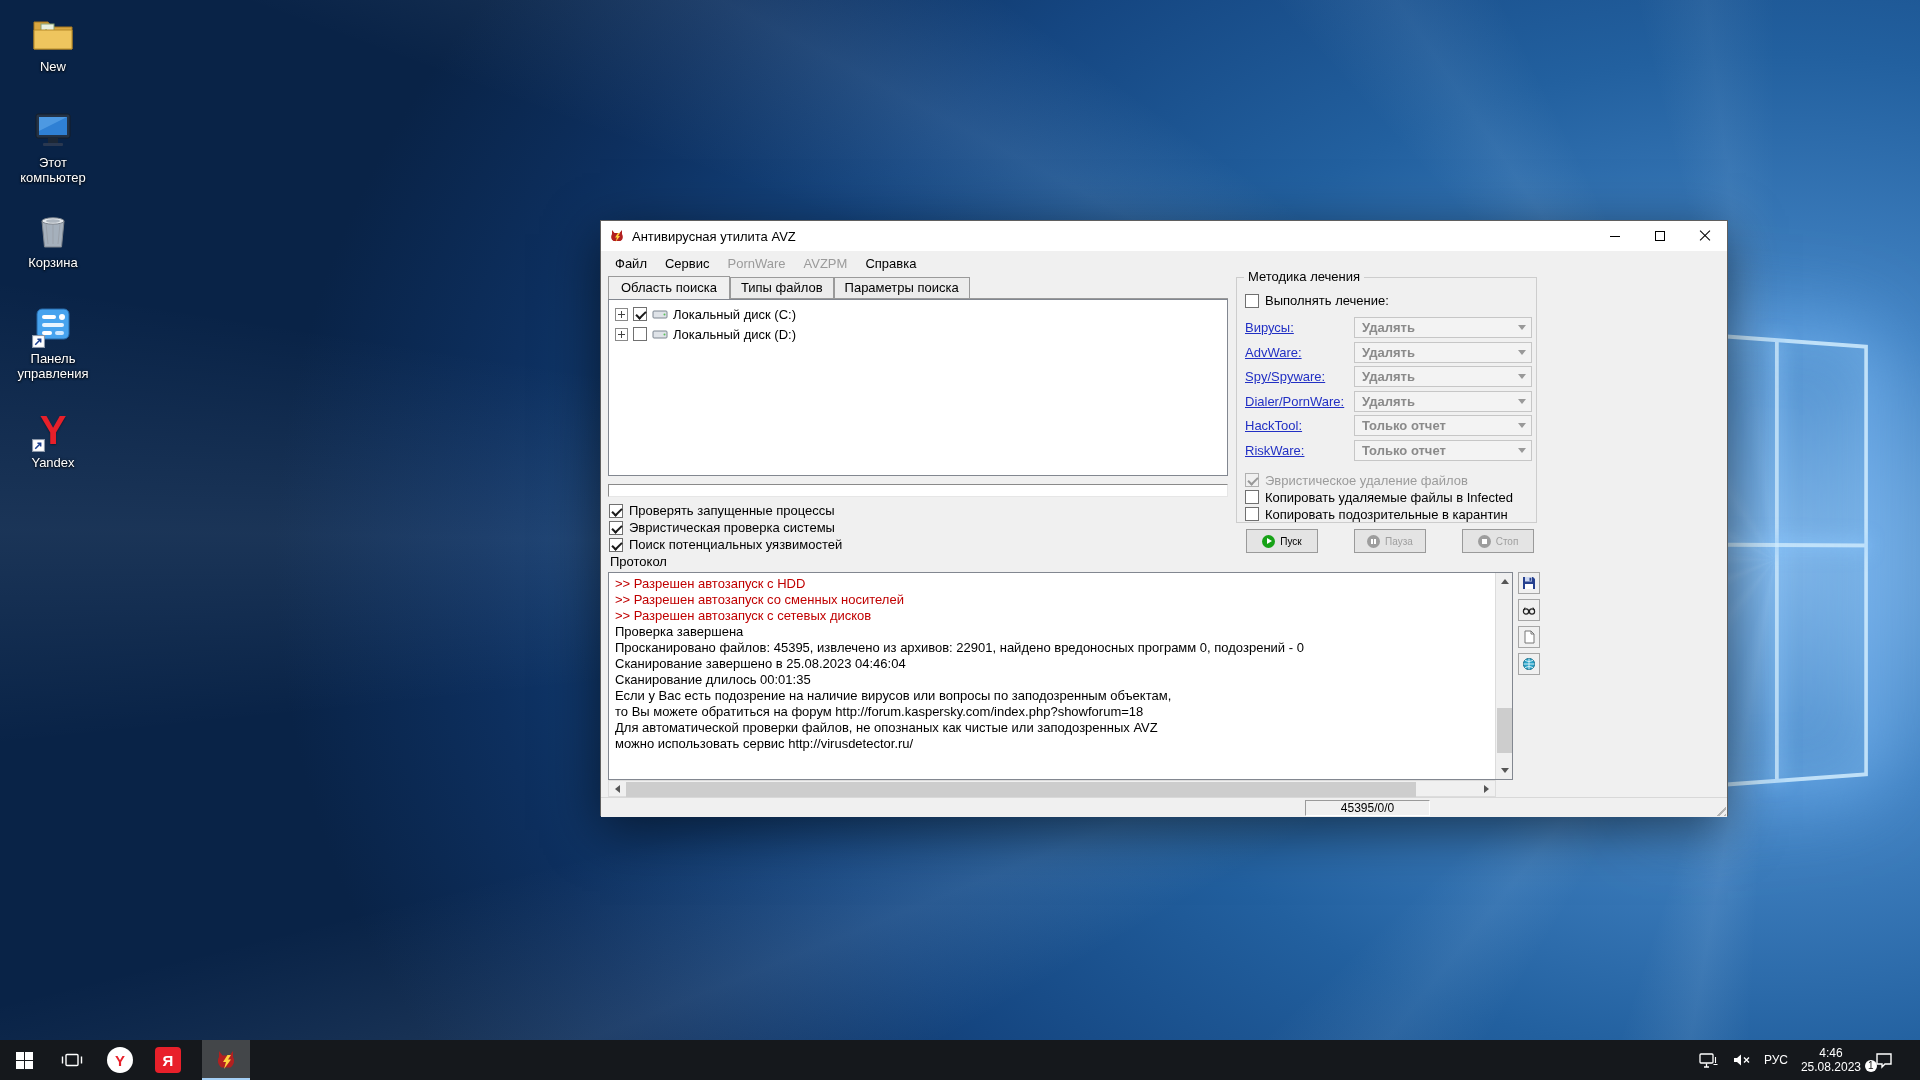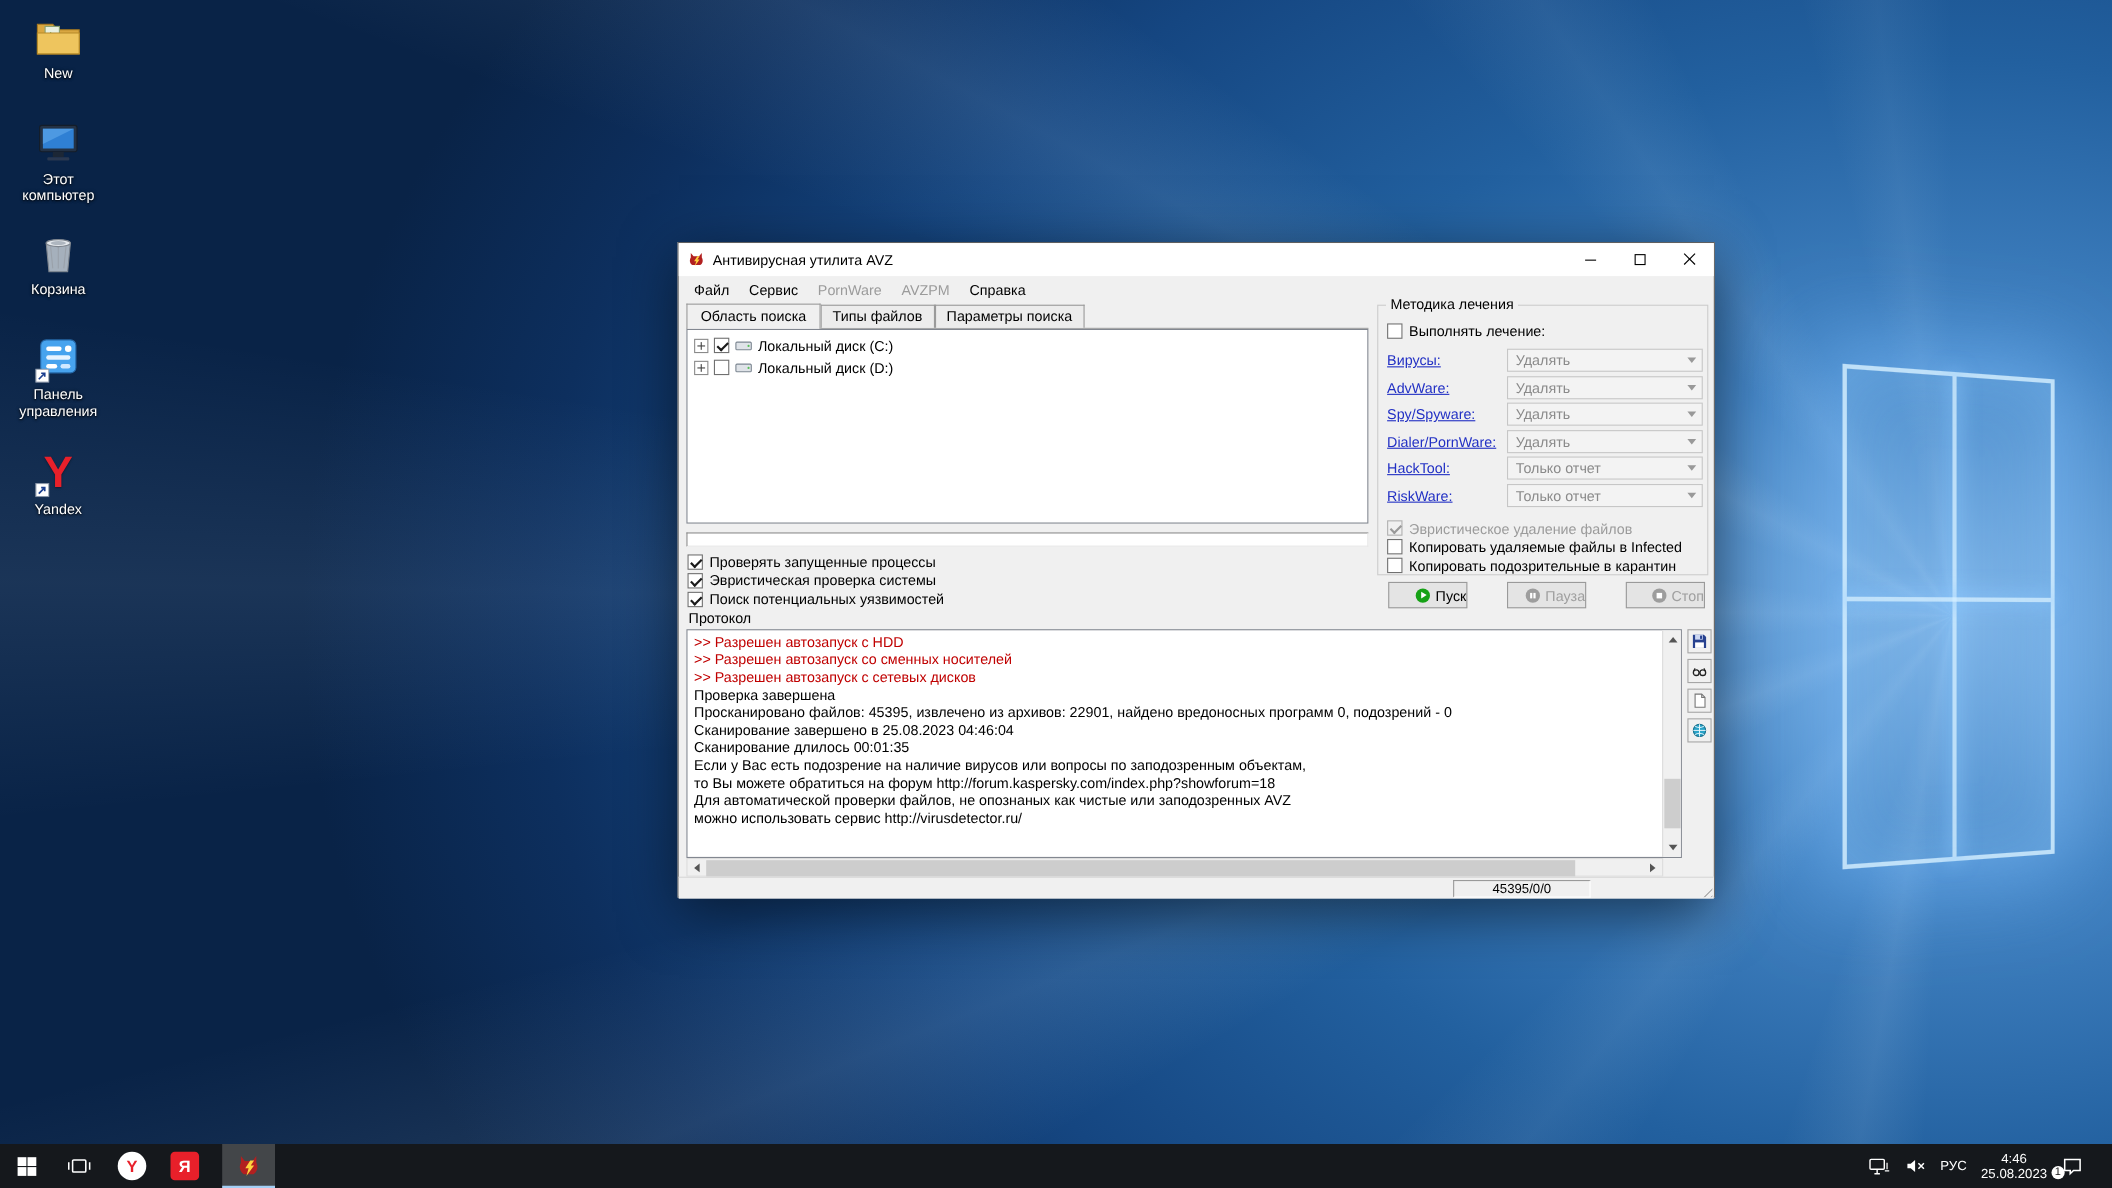--- a/index.html
+++ b/index.html
@@ -39,21 +39,21 @@
     align-items:center; gap:3px; }
   .desk-icon .glyph { width:46px; height:44px; position:relative; display:flex;
     align-items:center; justify-content:center; }
   .desk-icon .lbl { color:#fff; font-size:13px; line-height:15px; text-align:center;
     text-shadow:0 1px 2px rgba(0,0,0,0.9), 0 0 3px rgba(0,0,0,0.6); }
   .y-letter { font-size:40px; font-weight:bold; color:#e8202a; line-height:40px;
     text-shadow:0 1px 2px rgba(0,0,0,0.4); }
   .scut { position:absolute; left:2px; bottom:0; }
 
   
-  .window { position:absolute; left:616px; top:220px; width:943px; height:596px;
+  .window { position:absolute; left:600px; top:220px; width:1128px; height:596px;
     background:#f0f0f0; border:1px solid #5f5f5f; box-shadow:0 14px 50px rgba(0,0,0,0.55);
     font-size:13px; color:#000; z-index:10; }
   .titlebar { height:30px; background:#ffffff; display:flex; align-items:center;
     padding-left:8px; gap:7px; }
   .titlebar .title { font-size:13px; }
   .capbtns { margin-left:auto; display:flex; height:100%; }
   .capbtn { width:45px; height:100%; display:flex; align-items:center; justify-content:center; }
   .glyph-min { width:10px; height:1px; background:#000; }
   .glyph-max { width:10px; height:10px; border:1px solid #000; }
   .glyph-close { position:relative; width:12px; height:12px; }
@@ -140,30 +140,30 @@
   
   .groupbox { position:absolute; left:635px; top:2px; width:301px; height:246px;
     border:1px solid #cdcdcd;padding-left:47px; }
   .gb-title { position:absolute; top:-9px; left:7px; background:#f0f0f0; padding:0 4px; }
   .perform { position:absolute; left:8px; top:15px; display:flex; align-items:center; gap:6px; }
   .trow { position:absolute; left:8px; right:4px; height:21px; display:flex;
     align-items:center; justify-content:space-between; }
   .cat-link { color:#2230c4; text-decoration:underline; cursor:pointer; }
   .combo { width:178px; height:21px; background:#f3f3f3; border:1px solid #c6c6c6;
     display:flex; align-items:center; justify-content:space-between; padding:0 5px 0 7px;
-    color:#8a8a8a; }
+    color:#8a8a8a;font-weight:bold; }
   .combo-chev { width:0; height:0; border-left:4px solid transparent;
     border-right:4px solid transparent; border-top:5px solid #999; }
   .flagrow { position:absolute; left:8px; height:16px; display:flex; align-items:center; gap:6px; white-space:nowrap; }
   .flagrow.disabled { color:#9b9b9b; }
 
   .btnrow { position:absolute; left:635px; top:254px; width:301px; height:24px;
     display:flex; gap:12px; padding-left:10px; }
-  .tbtn { width:72px; height:24px; display:flex; align-items:center; justify-content:flex-end;
-    gap:5px; background:#e4e4e4; border:1px solid #9a9a9a; font-size:13px; }
+  .tbtn { width:72px; height:24px; display:flex; align-items:center; justify-content:center;
+    gap:5px; background:#e4e4e4; border:1px solid #9a9a9a; font-size:10px; }
   .tbtn.disabled { color:#9f9f9f;margin-left:24px; }
   .ic-circ { width:13px; height:13px; border-radius:50%; position:relative; flex:0 0 13px; }
   .ic-play { background:#16a216; }
   .ic-play::after { content:""; position:absolute; left:5px; top:3px;
     border-left:5px solid #fff; border-top:3.5px solid transparent; border-bottom:3.5px solid transparent; }
   .ic-gray { background:#9d9d9d; }
   .ic-pause::after { content:""; position:absolute; left:4px; top:4px; width:2px; height:5px;
     background:#fff; box-shadow:3px 0 0 #fff; }
   .ic-stop::after { content:""; position:absolute; left:4px; top:4px; width:5px; height:5px; background:#fff; }
 

